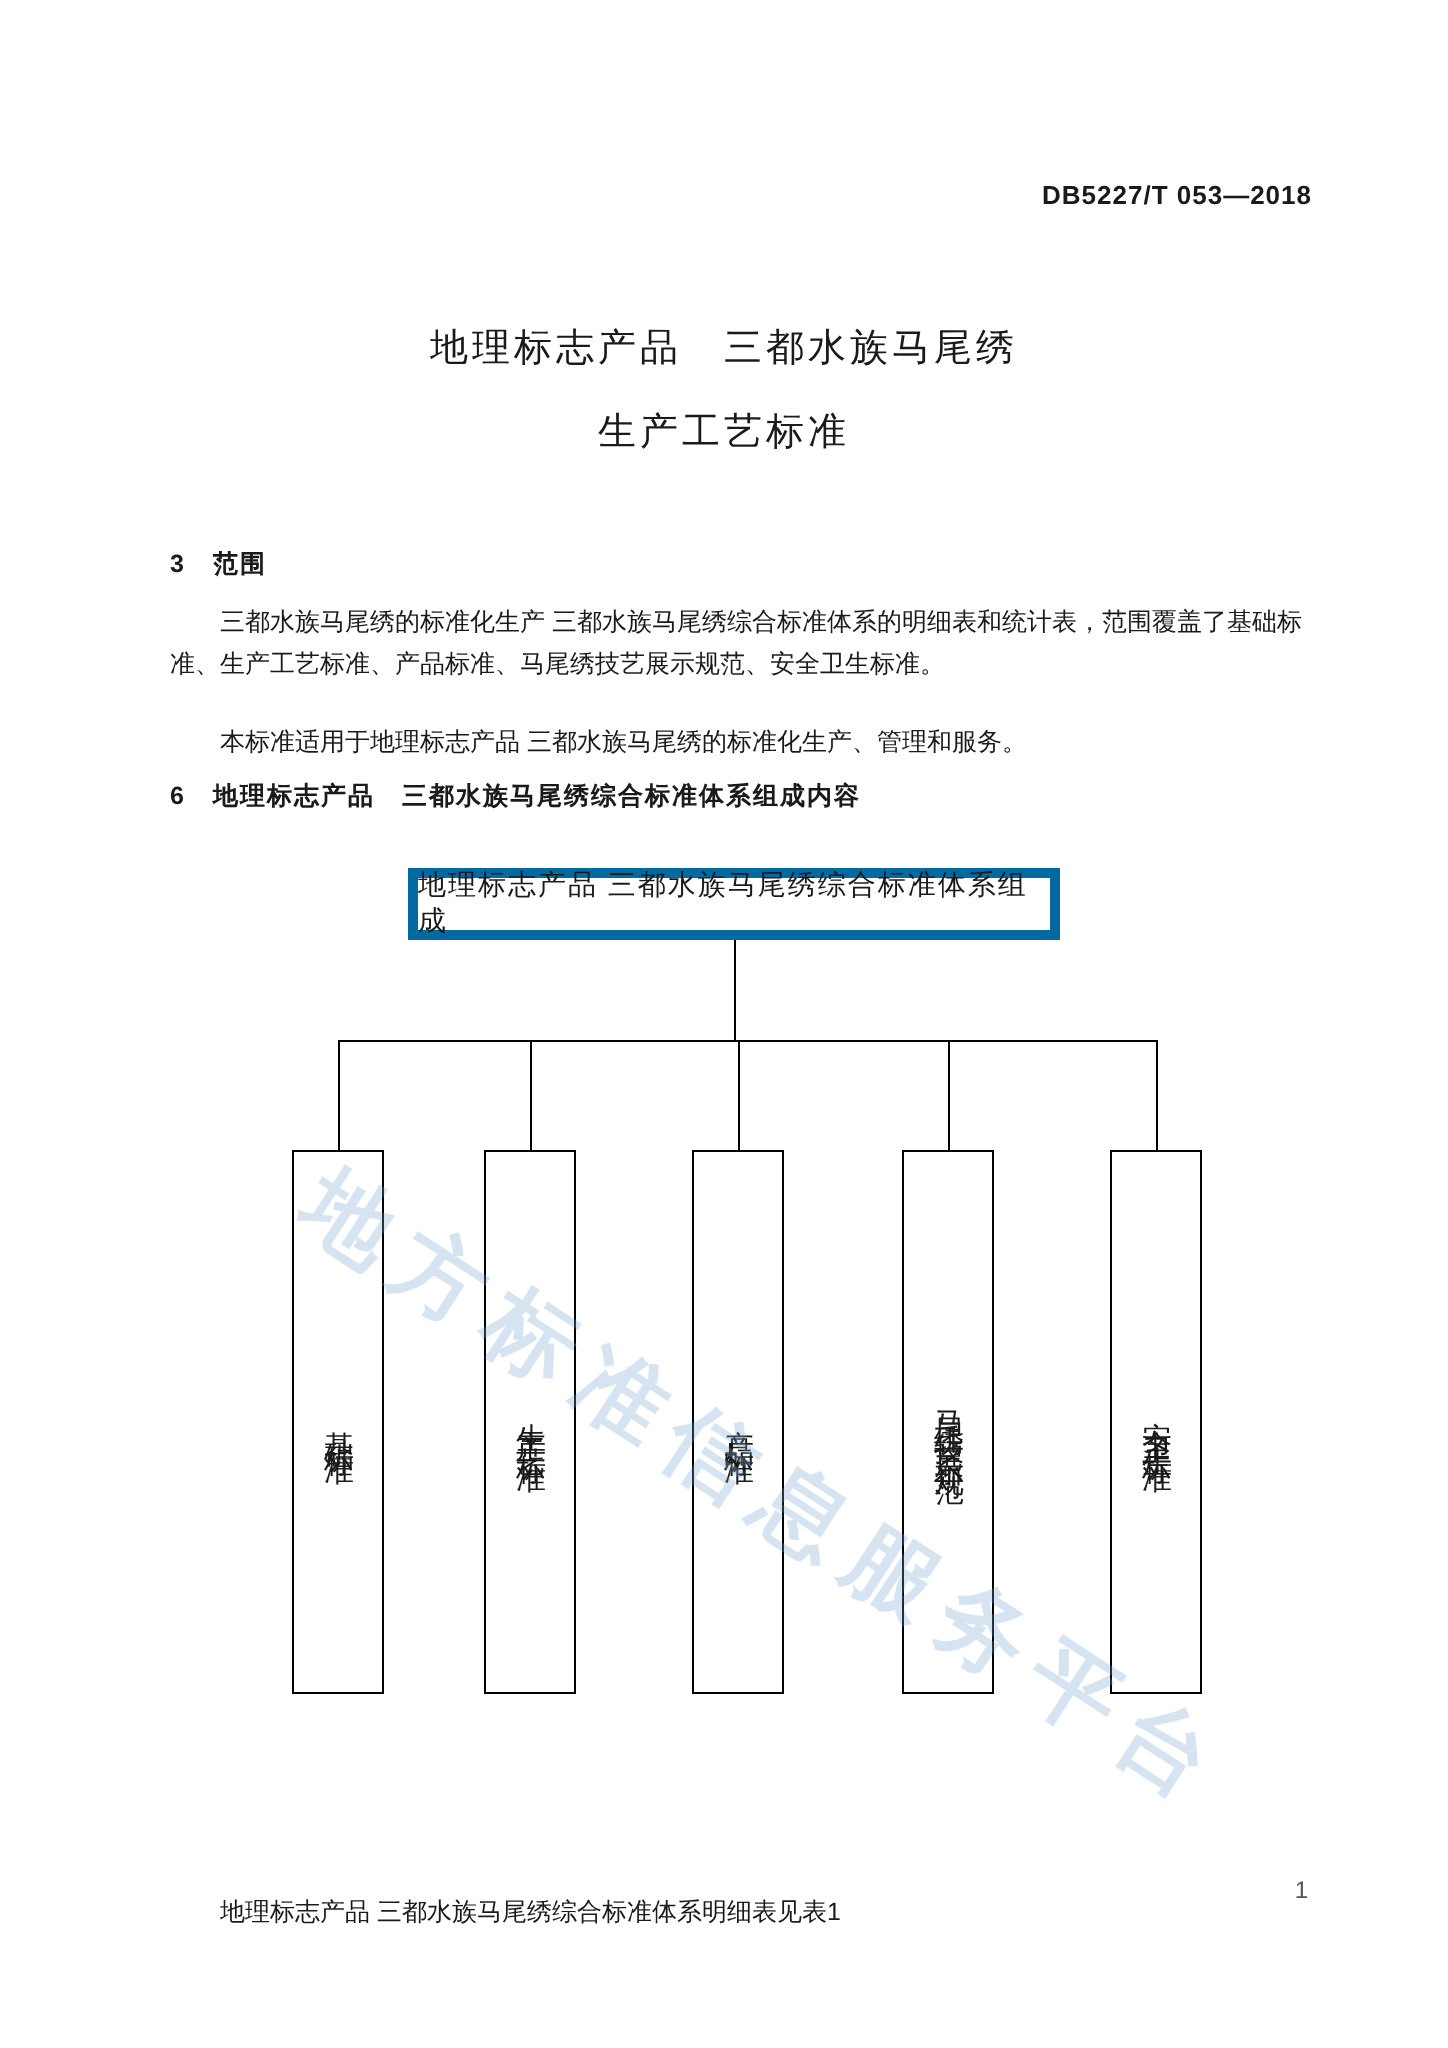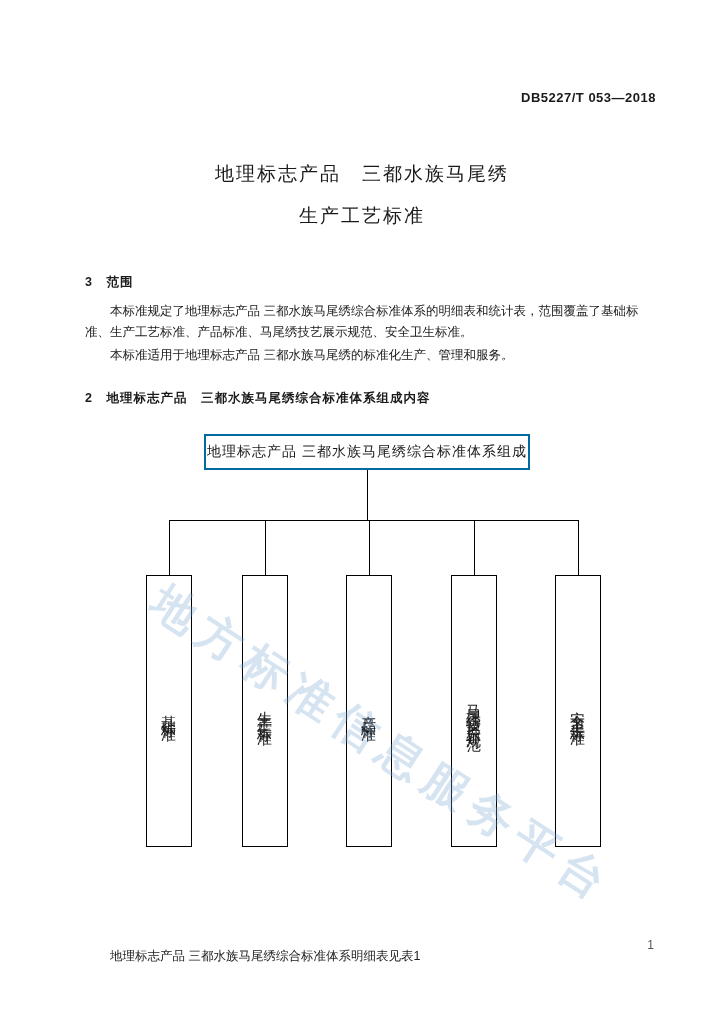--- a/index.html
+++ b/index.html
@@ -24,27 +24,27 @@
 
   .heading { position:absolute; left:85px; font-size:12.5px; font-weight:bold; letter-spacing:1px; }
   .h-scope  { top:274px; }
   .h-comp   { top:390px; }
   .h-detail { top:878px; }
 
   .body-block { position:absolute; left:85px; width:568px; font-size:12.5px; line-height:21px; }
   .b-scope  { top:301px; }
   .b-detail { top:946px; }
   .para { text-indent:2em; margin:0; }
-  .para + .para { margin-top:2px; }
+  .para + .para { margin-top:18px; }
 
   
   .diagram { position:absolute; left:0; top:430px; width:724px; height:425px; }
   .root-box {
     position:absolute; left:204px; top:4px; width:326px; height:36px;
-    border:2px solid #0369a1; background:#fff;
+    border:5px solid #0369a1; background:#fff;
     display:flex; align-items:center; justify-content:center;
     font-size:14px; letter-spacing:1px;
   }
   .line { position:absolute; background:#000; }
   .stub-root { left:367px; top:40px; width:1px; height:50px; }
   .hline     { left:169px; top:90px; width:410px; height:1px; }
   .stub-c    { top:90px; width:1px; height:55px; }
   .sc1 { left:169px; } .sc2 { left:265px; } .sc3 { left:369px; } .sc4 { left:474px; } .sc5 { left:578px; }
 
   .vbox {
@@ -78,25 +78,25 @@
 <div class="page">
 
   <div class="doc-number">DB5227/T 053—2018</div>
 
   <div class="title-line title-1">地理标志产品　三都水族马尾绣</div>
   <div class="title-line title-2">生产工艺标准</div>
 
   <div class="heading h-scope">3　范围</div>
 
   <div class="body-block b-scope">
-    <p class="para">本标准规定了地理标志产品 三都水族马尾绣综合标准体系的明细表和统计表，范围覆盖了基础标准、生产工艺标准、产品标准、马尾绣技艺展示规范、安全卫生标准。</p>
+    <p class="para">三都水族马尾绣的标准化生产 三都水族马尾绣综合标准体系的明细表和统计表，范围覆盖了基础标准、生产工艺标准、产品标准、马尾绣技艺展示规范、安全卫生标准。</p>
     <p class="para">本标准适用于地理标志产品 三都水族马尾绣的标准化生产、管理和服务。</p>
   </div>
 
-  <div class="heading h-comp">2　地理标志产品　三都水族马尾绣综合标准体系组成内容</div>
+  <div class="heading h-comp">6　地理标志产品　三都水族马尾绣综合标准体系组成内容</div>
 
   <div class="diagram">
     <div class="root-box">地理标志产品 三都水族马尾绣综合标准体系组成</div>
 
     <div class="line stub-root"></div>
     <div class="line hline"></div>
     <div class="line stub-c sc1"></div>
     <div class="line stub-c sc2"></div>
     <div class="line stub-c sc3"></div>
     <div class="line stub-c sc4"></div>

